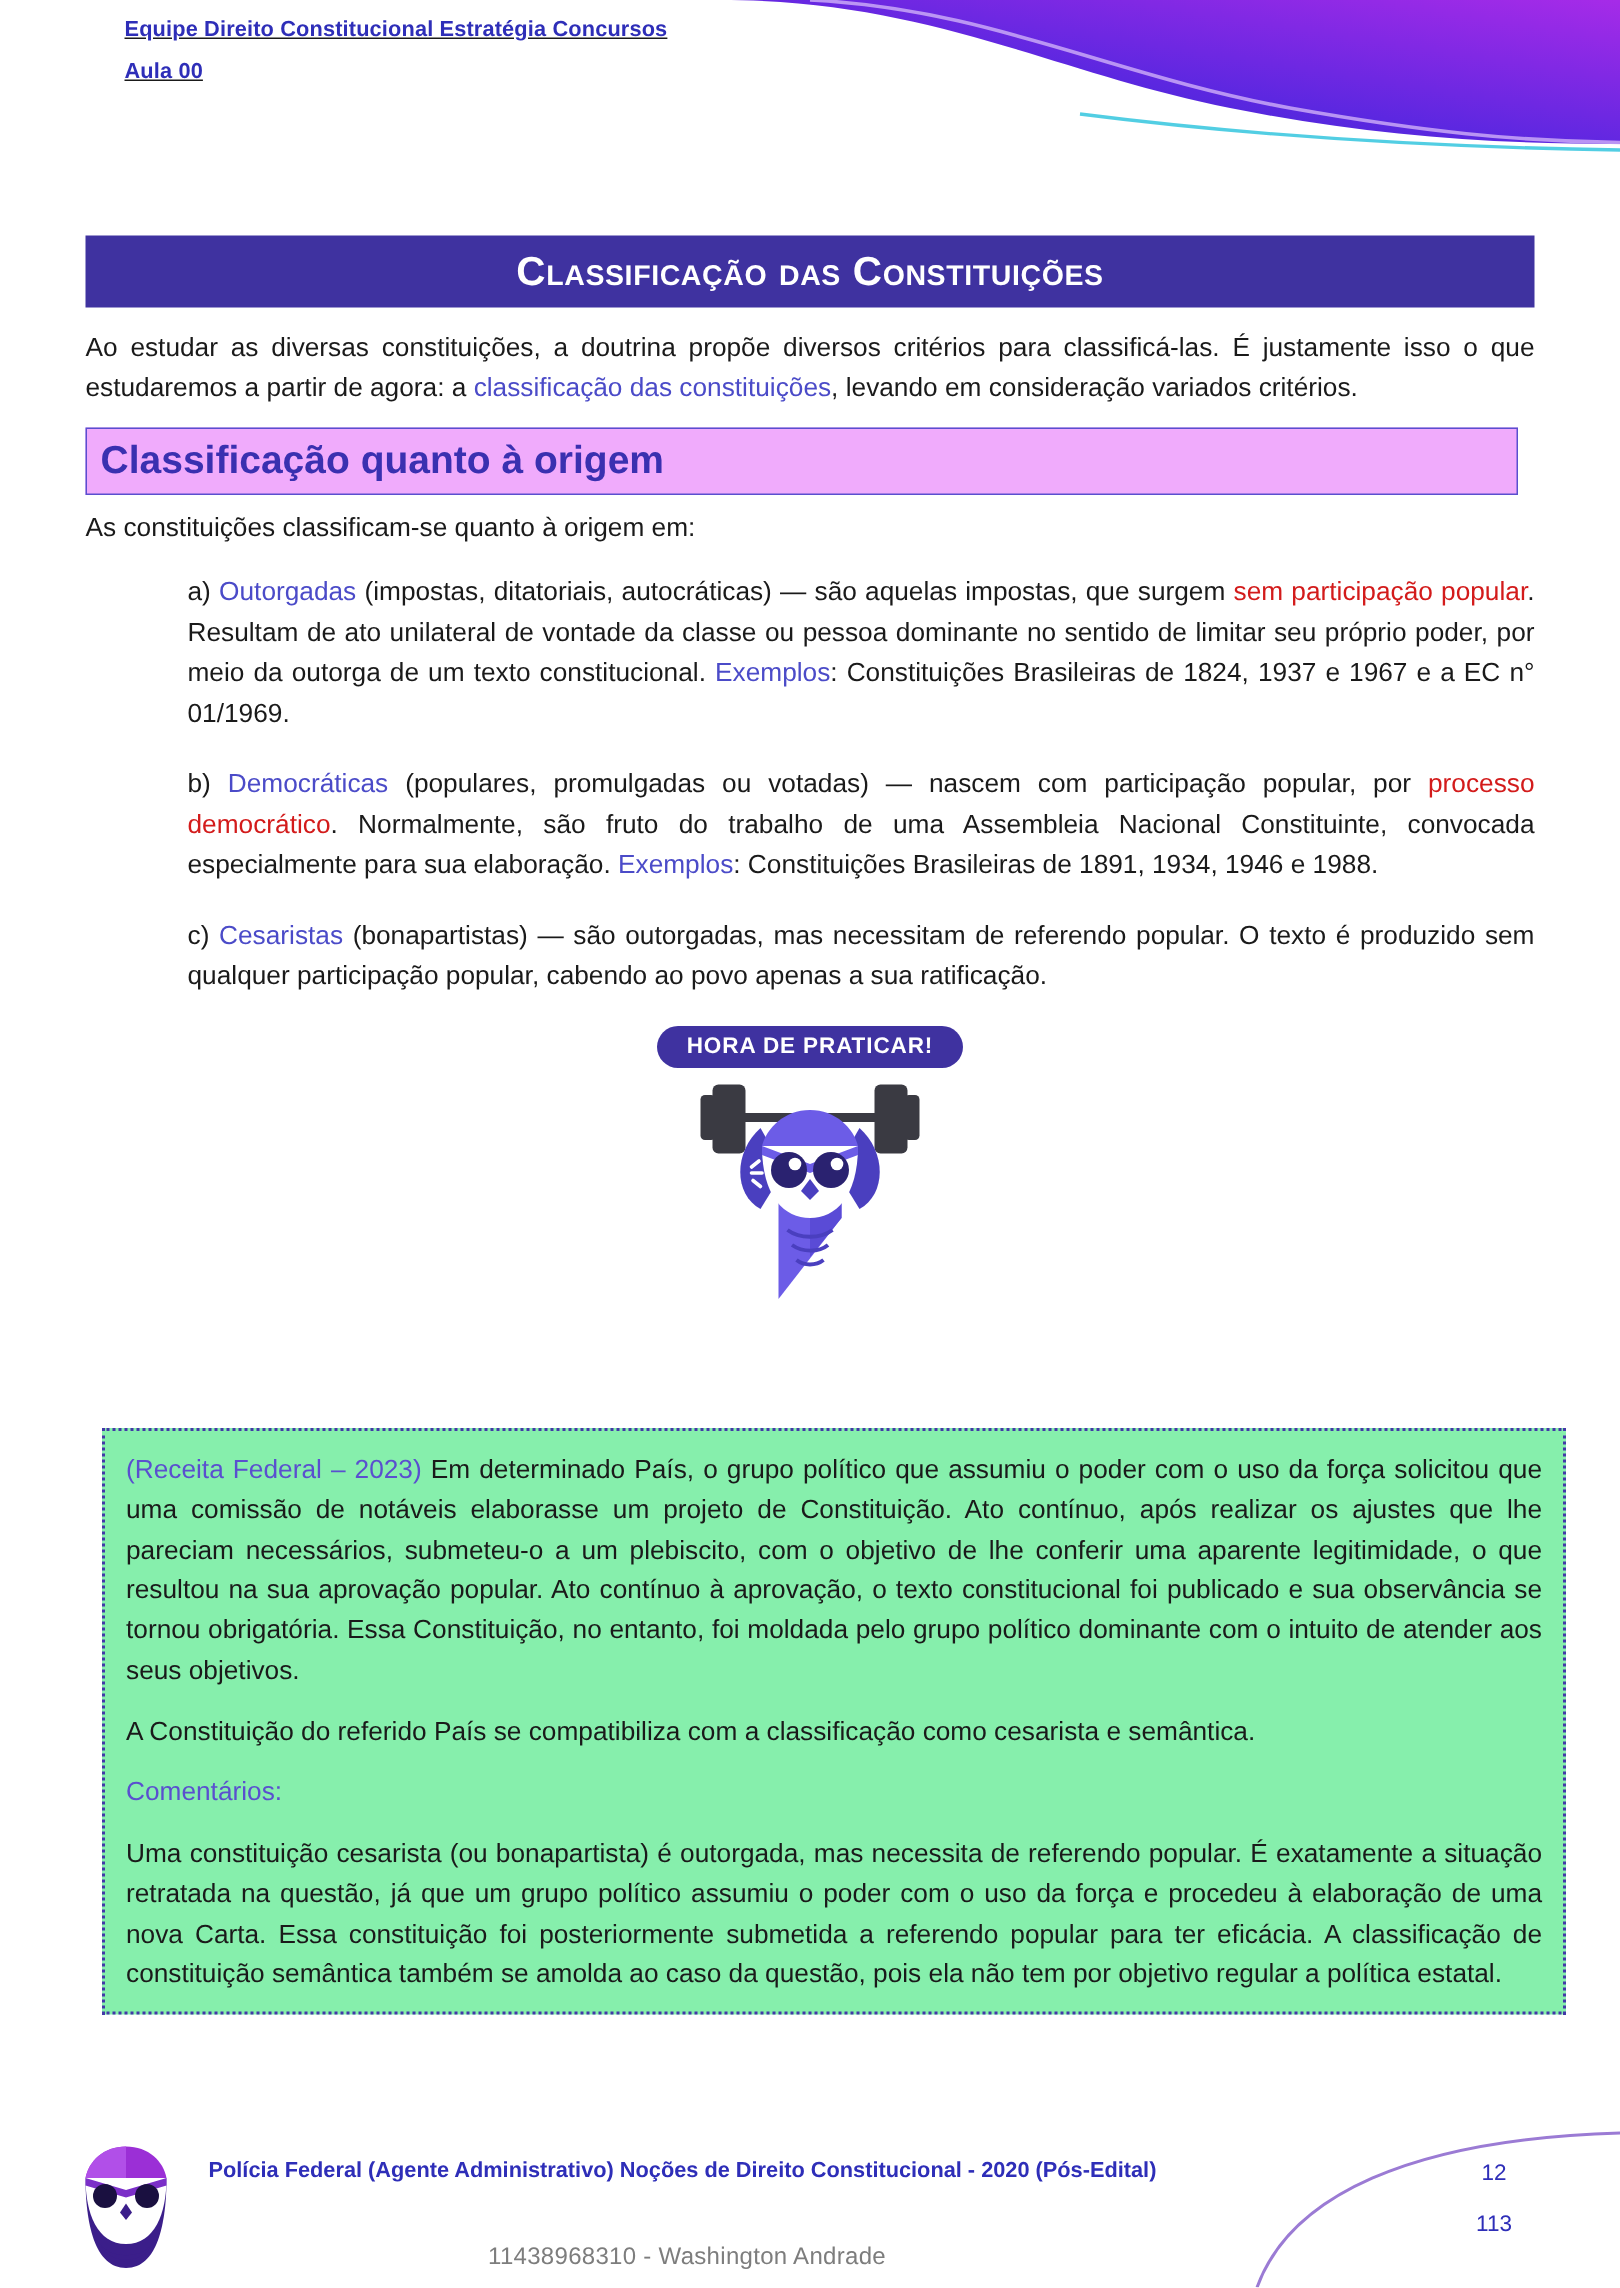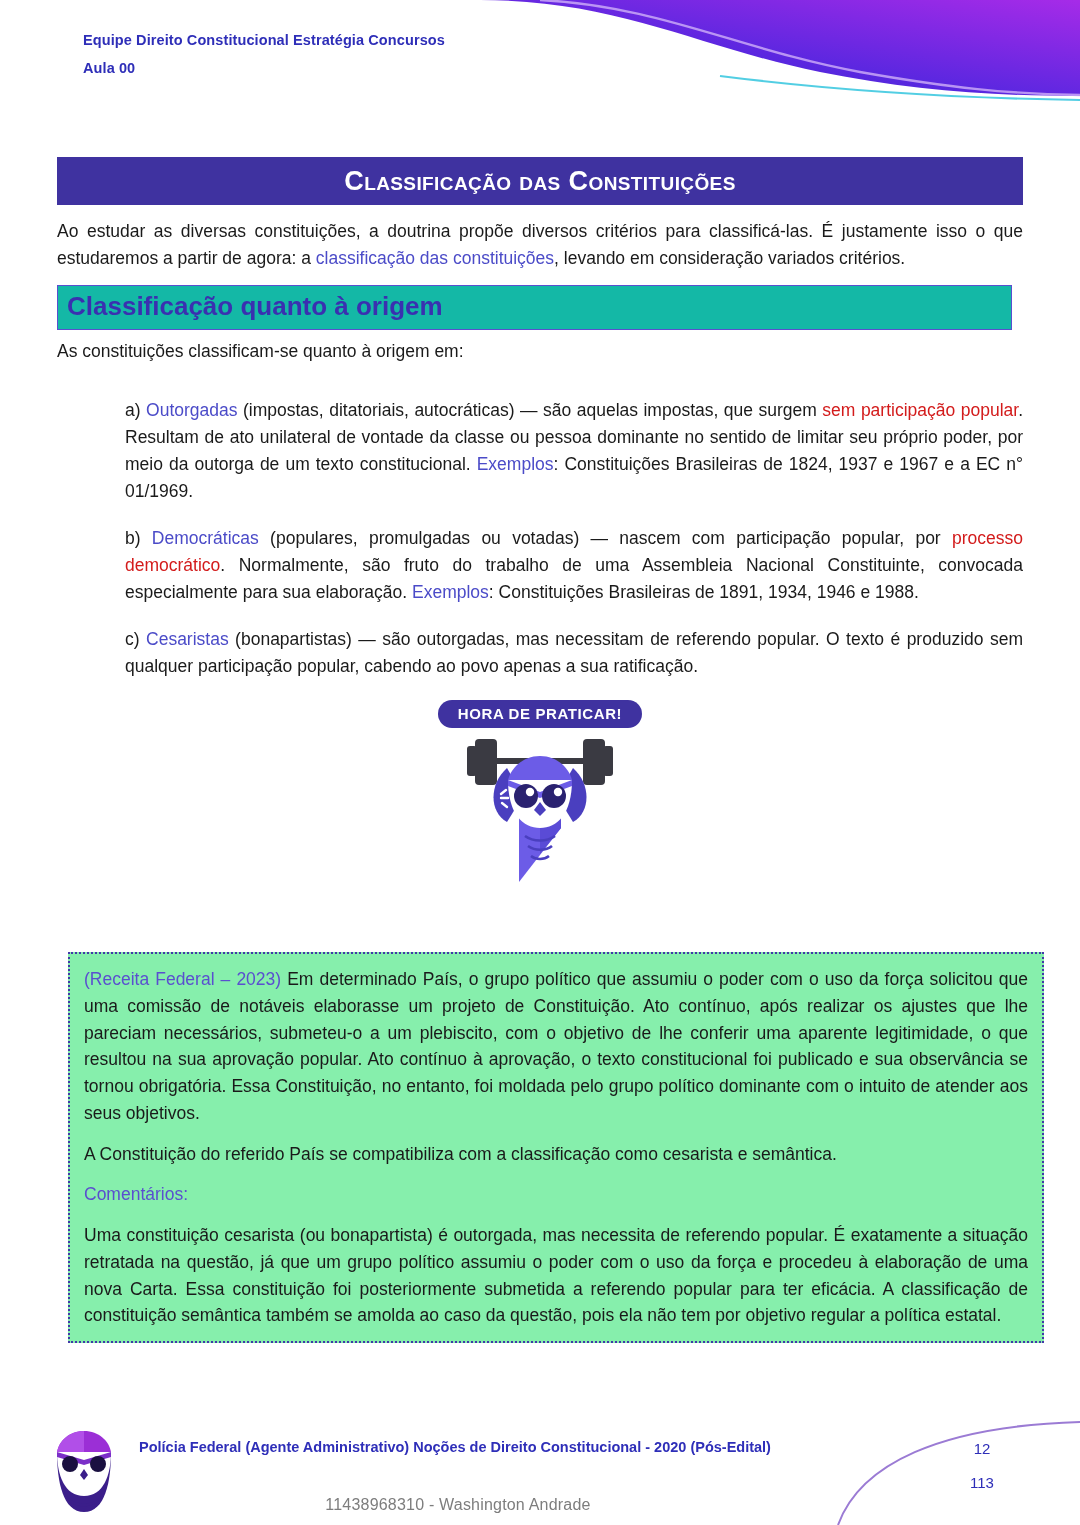--- a/index.html
+++ b/index.html
@@ -23,23 +23,24 @@
     top: 0;
     left: 0;
     width: 1080px;
     height: 110px;
     pointer-events: none;
   }
 
   
   .doc-header {
     position: absolute;
-    top: 33px;
+    top: 13px;
     left: 83px;
     z-index: 5;
+    text-decoration: underline;
   }
   .doc-header .hdr-line {
     font-size: 14.5px;
     font-weight: bold;
     color: #2E2EB8;
     letter-spacing: 0.1px;
     line-height: 1.0;
   }
   .doc-header .hdr-line.sub {
     margin-top: 13px;
@@ -79,32 +80,32 @@
     color: #1a1a1a;
   }
   .hl-blue { color: #4B4BC8; }
   .hl-red  { color: #D31B1B; }
 
   
   .section-heading {
     border: 1.6px solid #5a4fcf;
     padding: 7px 9px 9px 9px;
     margin: 14px 11px 8px 0;
-    background: #14b8a6;
+    background: #f0abfc;
   }
   .section-heading .sh-text {
     font-size: 26px;
     font-weight: bold;
     color: #3A30B0;
     line-height: 1.05;
   }
 
   
   .list-block {
-    margin-top: 32px;
+    margin-top: 16px;
   }
   p.item {
     margin: 0 0 20px 0;
     padding-left: 68px;
     font-size: 17.5px;
     line-height: 1.54;
     text-align: justify;
   }
 
   
@@ -176,21 +177,21 @@
   .footer-url {
     margin-top: 17px;
     font-size: 14.5px;
     font-weight: bold;
     font-style: italic;
     color: #2E2EB8;
     line-height: 1;
   }
   .footer-pages {
     position: absolute;
-    right: 72px;
+    right: 58px;
     top: 33px;
     text-align: center;
     width: 52px;
     color: #2E2EB8;
     font-size: 15px;
   }
   .footer-pages .pg { line-height: 1; }
   .footer-pages .pg.second { margin-top: 19px; }
   .footer-arc {
     position: absolute;

